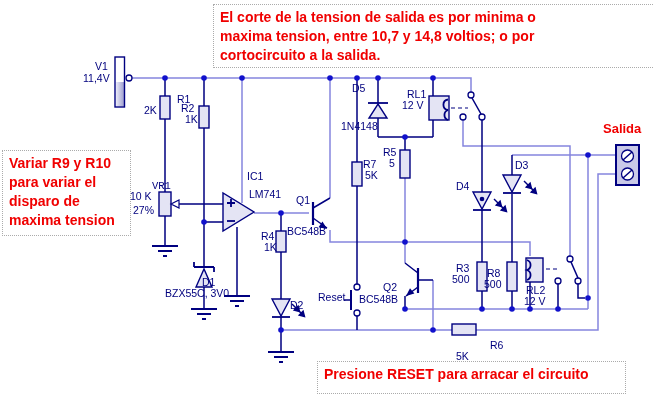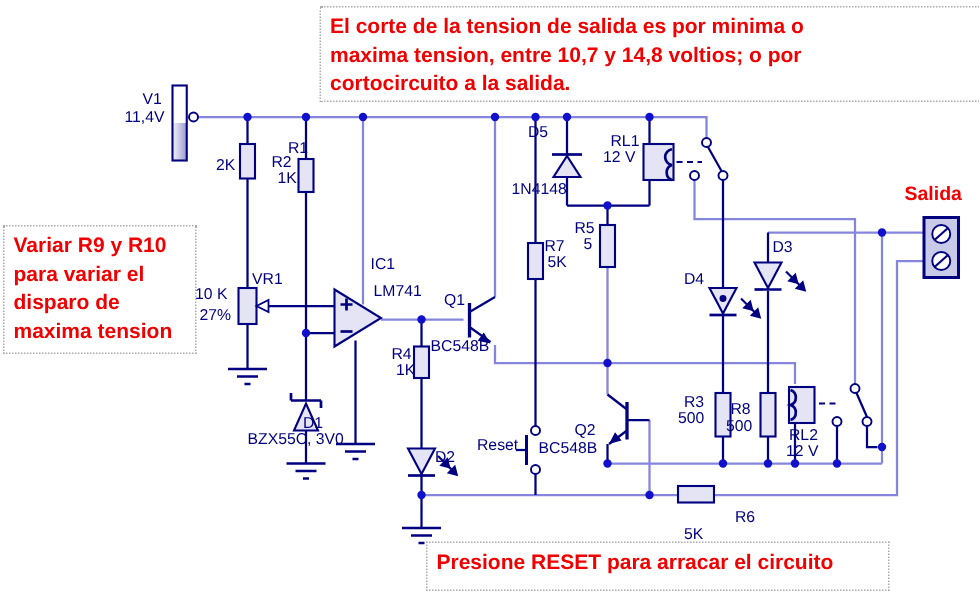--- a/index.html
+++ b/index.html
@@ -3,21 +3,21 @@
 <meta charset="utf-8">
 <style>
   html,body{margin:0;padding:0;background:#fff;}
   #stage{position:relative;width:653px;height:401px;background:#ffffff;overflow:hidden;
          font-family:"Liberation Sans", sans-serif;}
   #stage svg{position:absolute;left:0;top:0;}
   .note{position:absolute;border:1px dotted #ababab;color:#f00000;font-weight:bold;
         font-size:14px;line-height:19px;white-space:pre-line;padding:3px 6px;box-sizing:border-box;}
   #note-top{left:172px;top:4px;width:458px;height:64px;margin-left:41px;}
   #note-left{left:2px;top:150px;width:129px;height:86px;}
-  #note-bottom{left:284px;top:361px;width:309px;height:33px;}
+  #note-bottom{left:317px;top:361px;width:309px;height:33px;}
   .clabel{position:absolute;color:#00007e;font-size:10.5px;line-height:11px;white-space:nowrap;}
   .red-big{position:absolute;color:#f00000;font-weight:bold;font-size:13px;white-space:nowrap;}
   .wire-l{stroke:#8585de;stroke-width:1.5;fill:none;}
   .wire-d{stroke:#000080;stroke-width:1.5;fill:none;}
   .comp{stroke:#000080;stroke-width:1.4;fill:#e4e4f4;}
   .bar{stroke:#000080;stroke-width:1.8;fill:none;}
   .dot{fill:#1111cc;stroke:none;}
   .oc{fill:#ffffff;stroke:#000080;stroke-width:1.3;}
   .dash{stroke:#000080;stroke-width:1.2;stroke-dasharray:4 3;fill:none;}
   .ray{stroke:#000080;stroke-width:1.4;fill:#000080;}
@@ -217,25 +217,25 @@
 cortocircuito a la salida.</div>
 <div class="note" id="note-left">Variar R9 y R10
 para variar el
 disparo de
 maxima tension</div>
 <div class="note" id="note-bottom">Presione RESET para arracar el circuito</div>
 <div class="red-big" style="left:603px;top:121px;">Salida</div>
 
 <div class="clabel" style="left:95px;top:61px;">V1</div>
 <div class="clabel" style="left:83px;top:73px;">11,4V</div>
-<div class="clabel" style="left:156px;top:94px;padding-left:36px;">R1</div>
+<div class="clabel" style="left:141px;top:94px;padding-left:36px;">R1</div>
 <div class="clabel" style="left:144px;top:105px;">2K</div>
 <div class="clabel" style="left:181px;top:103px;">R2</div>
 <div class="clabel" style="left:185px;top:114px;">1K</div>
-<div class="clabel" style="left:168px;top:181px;">VR1</div>
+<div class="clabel" style="left:152px;top:181px;font-family:Liberation Mono, monospace;">VR1</div>
 <div class="clabel" style="left:130px;top:191px;">10 K</div>
 <div class="clabel" style="left:133px;top:205px;">27%</div>
 <div class="clabel" style="left:247px;top:171px;">IC1</div>
 <div class="clabel" style="left:249px;top:189px;">LM741</div>
 <div class="clabel" style="left:202px;top:277px;">D1</div>
 <div class="clabel" style="left:165px;top:288px;">BZX55C, 3V0</div>
 <div class="clabel" style="left:246px;top:300px;padding-left:44px;">D2</div>
 <div class="clabel" style="left:261px;top:231px;">R4</div>
 <div class="clabel" style="left:264px;top:242px;">1K</div>
 <div class="clabel" style="left:296px;top:195px;">Q1</div>

